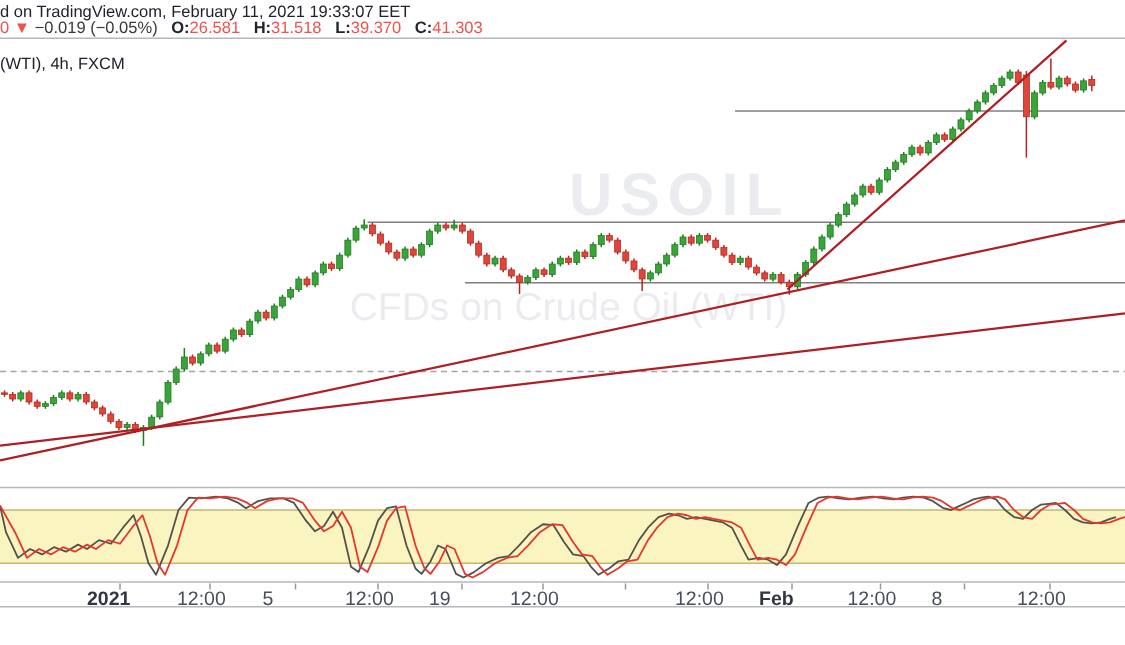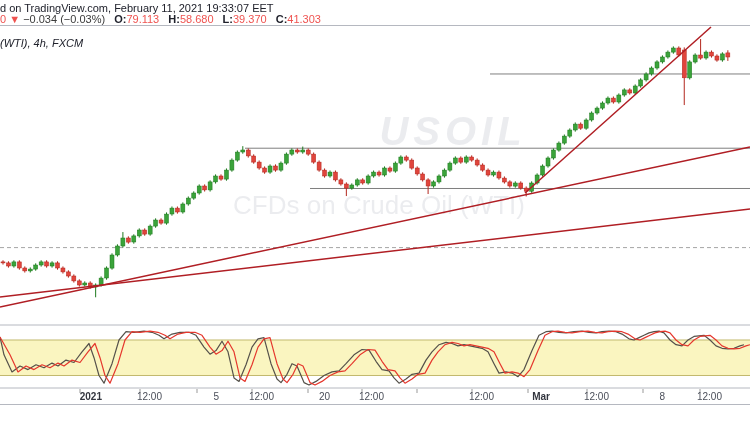--- a/index.html
+++ b/index.html
@@ -2,49 +2,49 @@
 <html><head>
 <meta charset="utf-8">
 <style>
   html,body{margin:0;padding:0;background:#fff;}
   #screenshot{position:relative;width:750px;height:430px;background:#ffffff;overflow:hidden;
     font-family:"Liberation Sans",sans-serif;-webkit-font-smoothing:antialiased;}
   .hline1{position:absolute;top:2px;left:0;font-size:11px;color:#20222c;white-space:nowrap;}
   .hline2{position:absolute;top:13px;left:0;font-size:11px;color:#3a3a3a;white-space:nowrap;}
   .hline2 .red{color:#ef5350;}
   .hline2 .lbl{font-weight:700;color:#20222c;margin-left:6px;}
-  .symline{position:absolute;top:37px;left:0;font-size:11px;color:#20222c;white-space:nowrap;font-style:italic;}
+  .symline{position:absolute;top:37px;left:0;font-size:11px;color:#20222c;white-space:nowrap;}
   .wm{position:absolute;color:rgba(90,100,120,0.12);white-space:nowrap;transform:translate(-50%,-50%);pointer-events:none;}
   .wm1{font-size:40px;letter-spacing:5px;font-weight:700;}
   .wm2{font-size:26px;}
   #chart-svg{position:absolute;top:0;left:0;}
-  .axis-label{position:absolute;top:391px;width:44px;margin-left:-22px;text-align:right;
-    font-size:10px;color:#4a4e59;}
+  .axis-label{position:absolute;top:391px;width:44px;margin-left:-22px;text-align:left;
+    font-size:13px;color:#4a4e59;}
   .axis-label.b{font-weight:700;color:#33363f;}
 </style>
 </head>
 <body>
 
 <div id="screenshot">
 
   <div class="hline1">d on TradingView.com, February 11, 2021 19:33:07 EET</div>
 
   <div class="hline2">
     <span class="red">0</span>
     <span class="red">▼</span>
-    <span>−0.034 (−0.03%)</span>
-    <span class="lbl">O:</span><span class="red">79.113</span>
-    <span class="lbl">H:</span><span class="red">58.680</span>
+    <span>−0.019 (−0.05%)</span>
+    <span class="lbl">O:</span><span class="red">26.581</span>
+    <span class="lbl">H:</span><span class="red">31.518</span>
     <span class="lbl">L:</span><span class="red">39.370</span>
     <span class="lbl">C:</span><span class="red">41.303</span>
   </div>
 
   <div class="symline">(WTI), 4h, FXCM</div>
 
-  <div class="wm wm1" style="left:453px;top:131px;font-style:italic;">USOIL</div>
+  <div class="wm wm1" style="left:453px;top:131px;">USOIL</div>
   <div class="wm wm2" style="left:379px;top:205px;">CFDs on Crude Oil (WTI)</div>
 
   <svg id="chart-svg" width="750" height="430">
       <line x1="0" y1="25.5" x2="750" y2="25.5" stroke="#b5b8c0" stroke-width="1"></line>
       <line x1="0" y1="325" x2="750" y2="325" stroke="#b5b8c0" stroke-width="1"></line>
       <line x1="0" y1="388" x2="750" y2="388" stroke="#b5b8c0" stroke-width="1"></line>
       <line x1="0" y1="404.5" x2="750" y2="404.5" stroke="#b5b8c0" stroke-width="1"></line>
       <g>
         <line x1="245" y1="148.207" x2="750" y2="148.207" stroke-width="1" stroke="#7f7f7f"></line>
         <line x1="310" y1="188.49349999999998" x2="750" y2="188.49349999999998" stroke-width="1" stroke="#7f7f7f"></line>
@@ -347,22 +347,22 @@
         <line x1="643" y1="389" x2="643" y2="393" stroke="#999999" stroke-width="1"></line>
         <line x1="700" y1="389" x2="700" y2="393" stroke="#999999" stroke-width="1"></line>
       </g>
     </svg>
 
   <div id="axis-labels">
       <div class="axis-label b" style="left: 80px;">2021</div>
       <div class="axis-label" style="left: 140px;">12:00</div>
       <div class="axis-label" style="left: 197px;">5</div>
       <div class="axis-label" style="left: 252px;">12:00</div>
-      <div class="axis-label" style="left: 308px;">20</div>
+      <div class="axis-label" style="left: 308px;">19</div>
       <div class="axis-label" style="left: 362px;">12:00</div>
       <div class="axis-label" style="left: 431px; margin-top: 40px;">25</div>
       <div class="axis-label" style="left: 472px;">12:00</div>
-      <div class="axis-label b" style="left: 528px;">Mar</div>
+      <div class="axis-label b" style="left: 528px;">Feb</div>
       <div class="axis-label" style="left: 587px;">12:00</div>
       <div class="axis-label" style="left: 643px;">8</div>
       <div class="axis-label" style="left: 700px;">12:00</div>
     </div>
 </div>
 
 </body></html>

